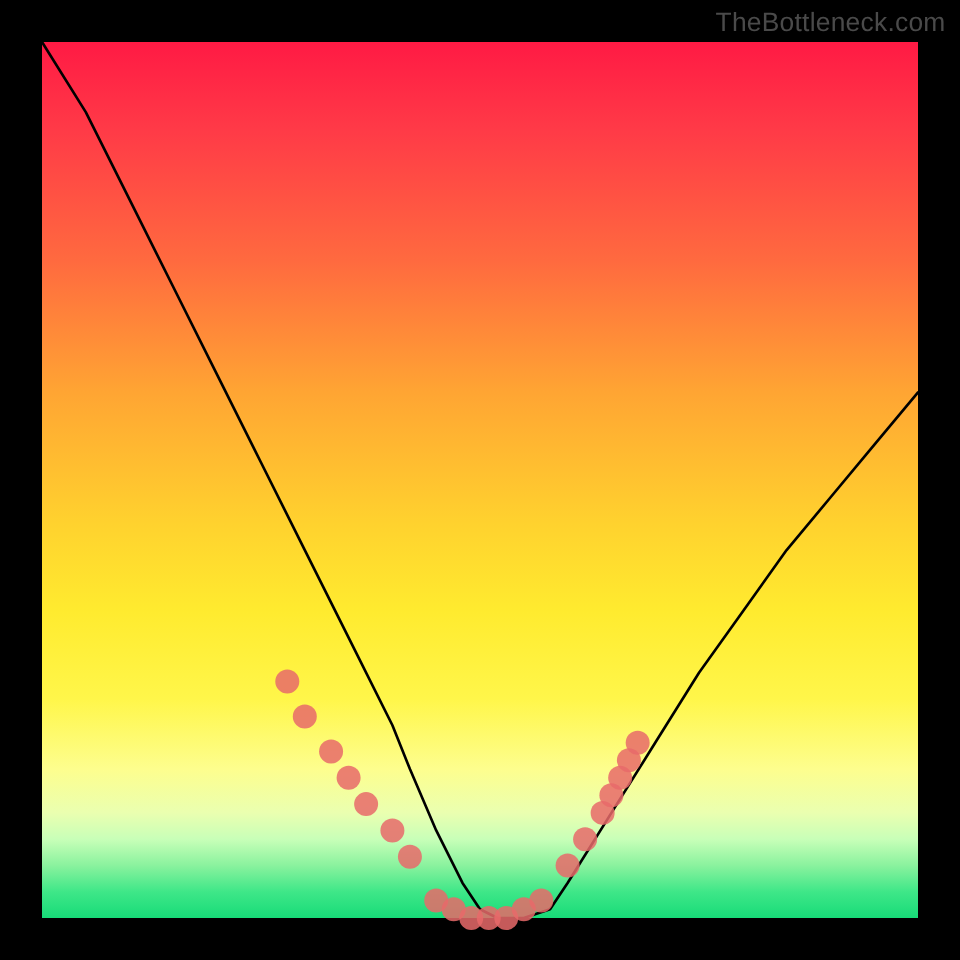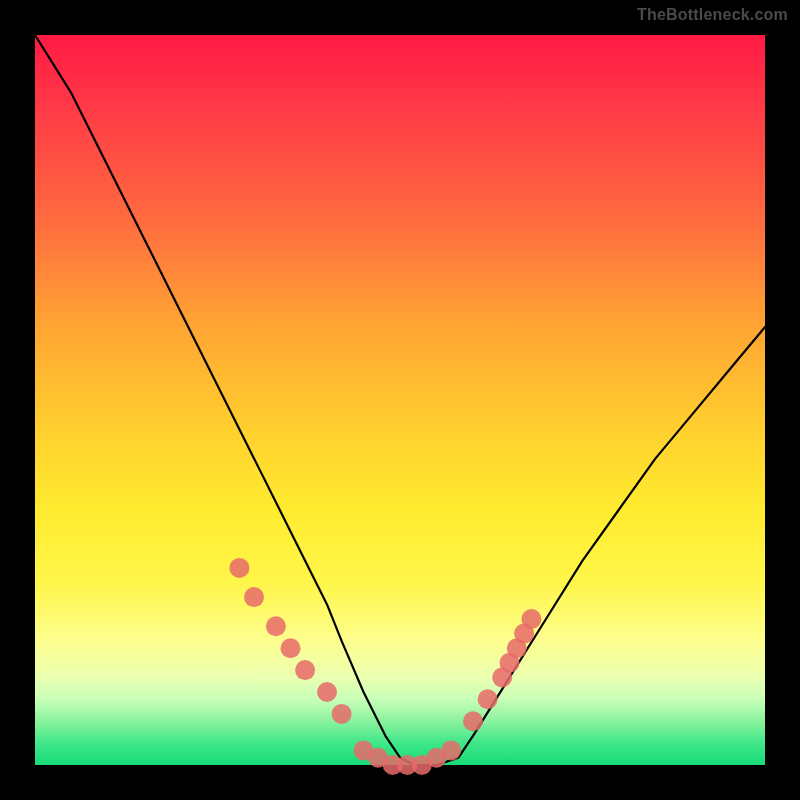--- a/index.html
+++ b/index.html
@@ -39,22 +39,22 @@
       #8af29e 94%,
       #3fe788 97%,
       #17db78 100%
     );
   }
   .watermark {
     position: absolute;
     top: 6px;
     right: 12px;
     color: #4a4a4a;
-    font-size: 16px;
-    font-weight: 700;
+    font-size: 22px;
+    font-weight: 400;
     letter-spacing: 0.2px;
     user-select: none;
   }
   svg.curve {
     position: absolute;
     left: 0;
     top: 0;
     width: 730px;
     height: 730px;
     overflow: visible;

